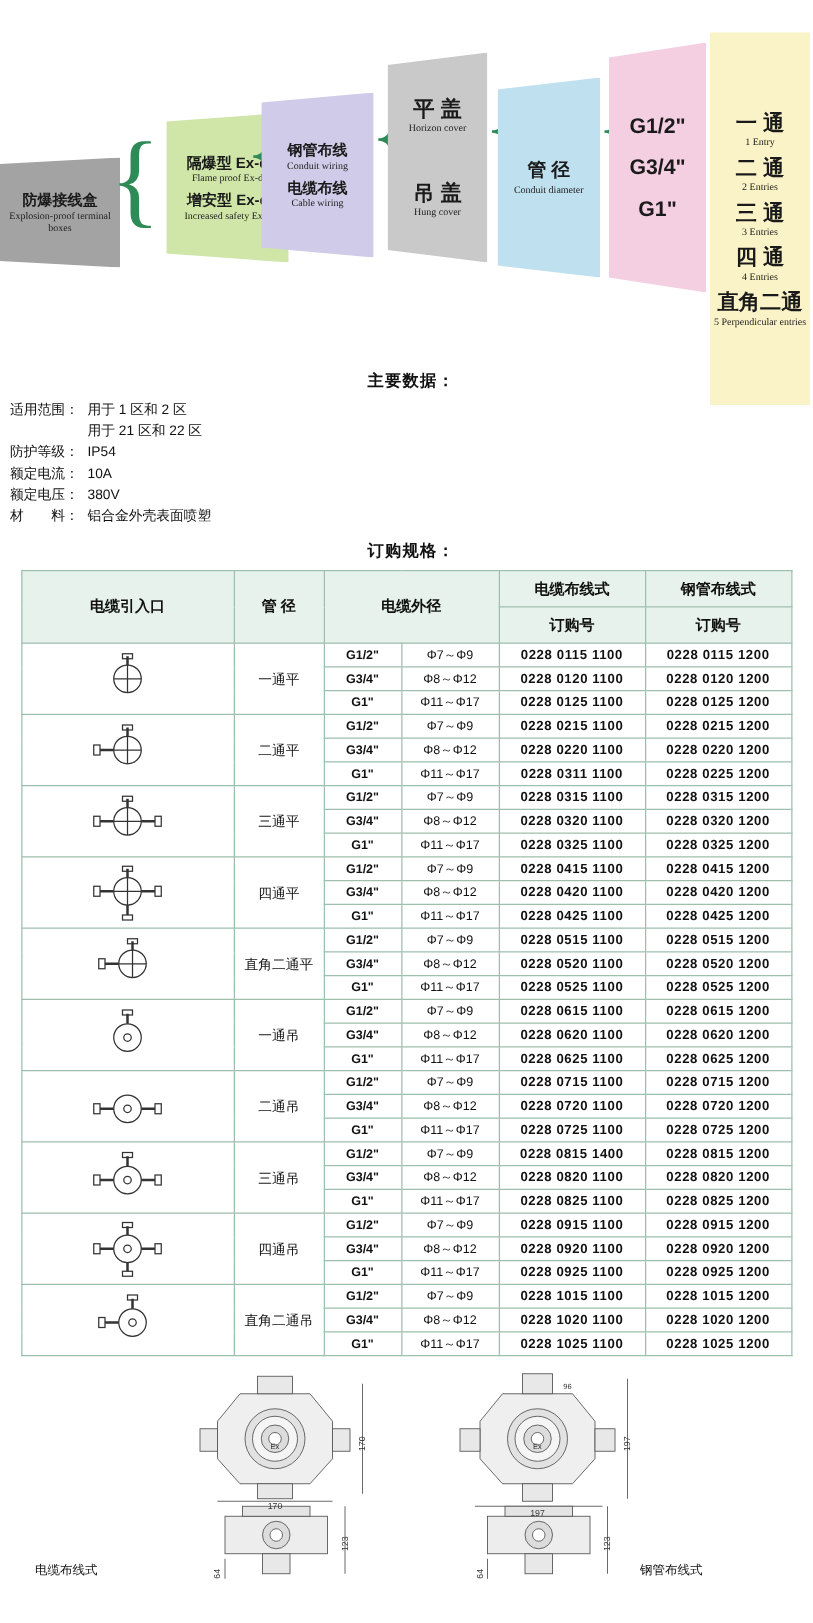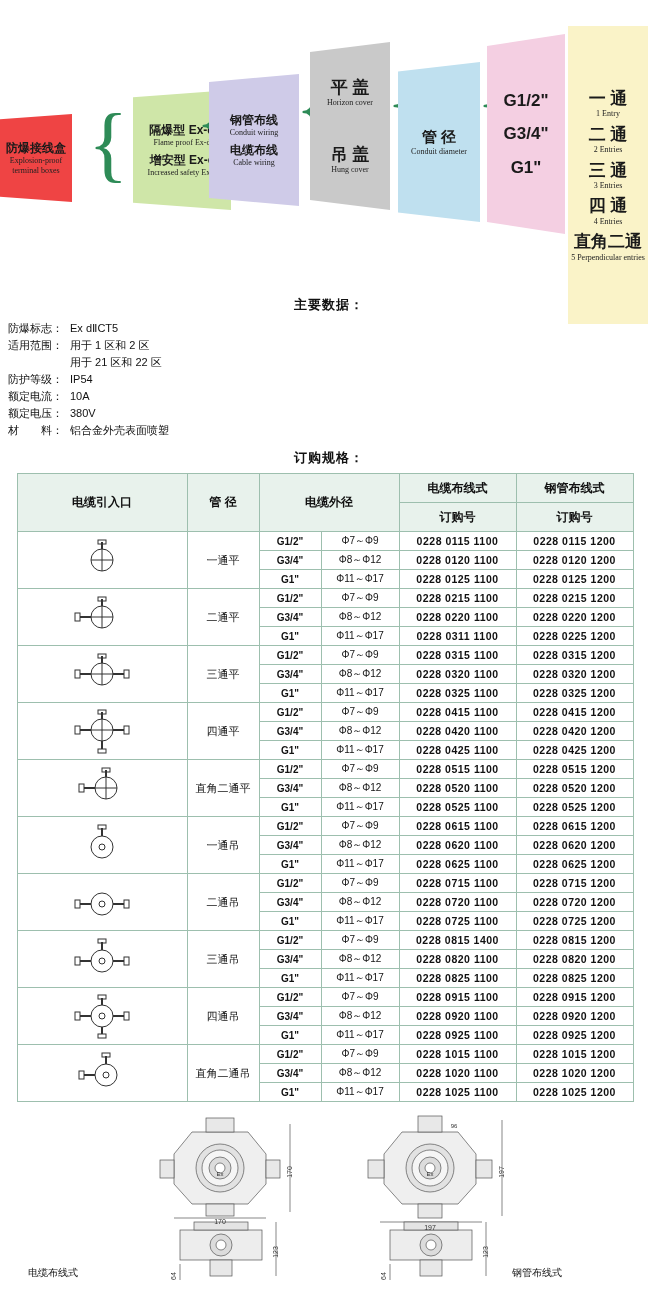--- a/index.html
+++ b/index.html
@@ -85,21 +85,21 @@
   .dims{margin-top:12px;position:relative;height:175px;}
   .dim-caption{position:absolute;font-size:10px;}
 </style>
 </head>
 <body>
 
 <div class="page">
 
   <div class="flow">
 
-    <div class="flow-block skewL" style="left:0px;top:108px;width:72px;height:88px;background:#ef4444;">
+    <div class="flow-block skewL" style="left:0px;top:120px;width:96px;height:88px;background:#a3a3a3;">
       <div class="fb-inner">
         <div class="cn sm">防爆接线盒</div>
         <div class="en">Explosion-proof terminal boxes</div>
       </div>
     </div>
     <div class="brace" style="left:88px;top:104px;">{</div>
 
     <div class="flow-block skewL" style="left:101px;top:84px;width:98px;height:120px;background:#cfe6a8;margin-left:32px;">
       <div class="fb-inner">
         <div class="grp">
@@ -181,23 +181,20 @@
         <div class="grp">
           <div class="cn">直角二通</div>
           <div class="en">5 Perpendicular entries</div>
         </div>
       </div>
     </div>
   </div>
 
   <div class="sec-title">主要数据：</div>
   <div class="maindata">
-    <div class="row">
-      <span class="lbl">防爆标志：</span><span>Ex dⅡCT5</span>
-    </div>
     <div class="row">
       <span class="lbl">适用范围：</span><span>用于 1 区和 2 区</span>
     </div>
     <div class="row">
       <span class="lbl"></span><span>用于 21 区和 22 区</span>
     </div>
     <div class="row">
       <span class="lbl">防护等级：</span><span>IP54</span>
     </div>
     <div class="row">

